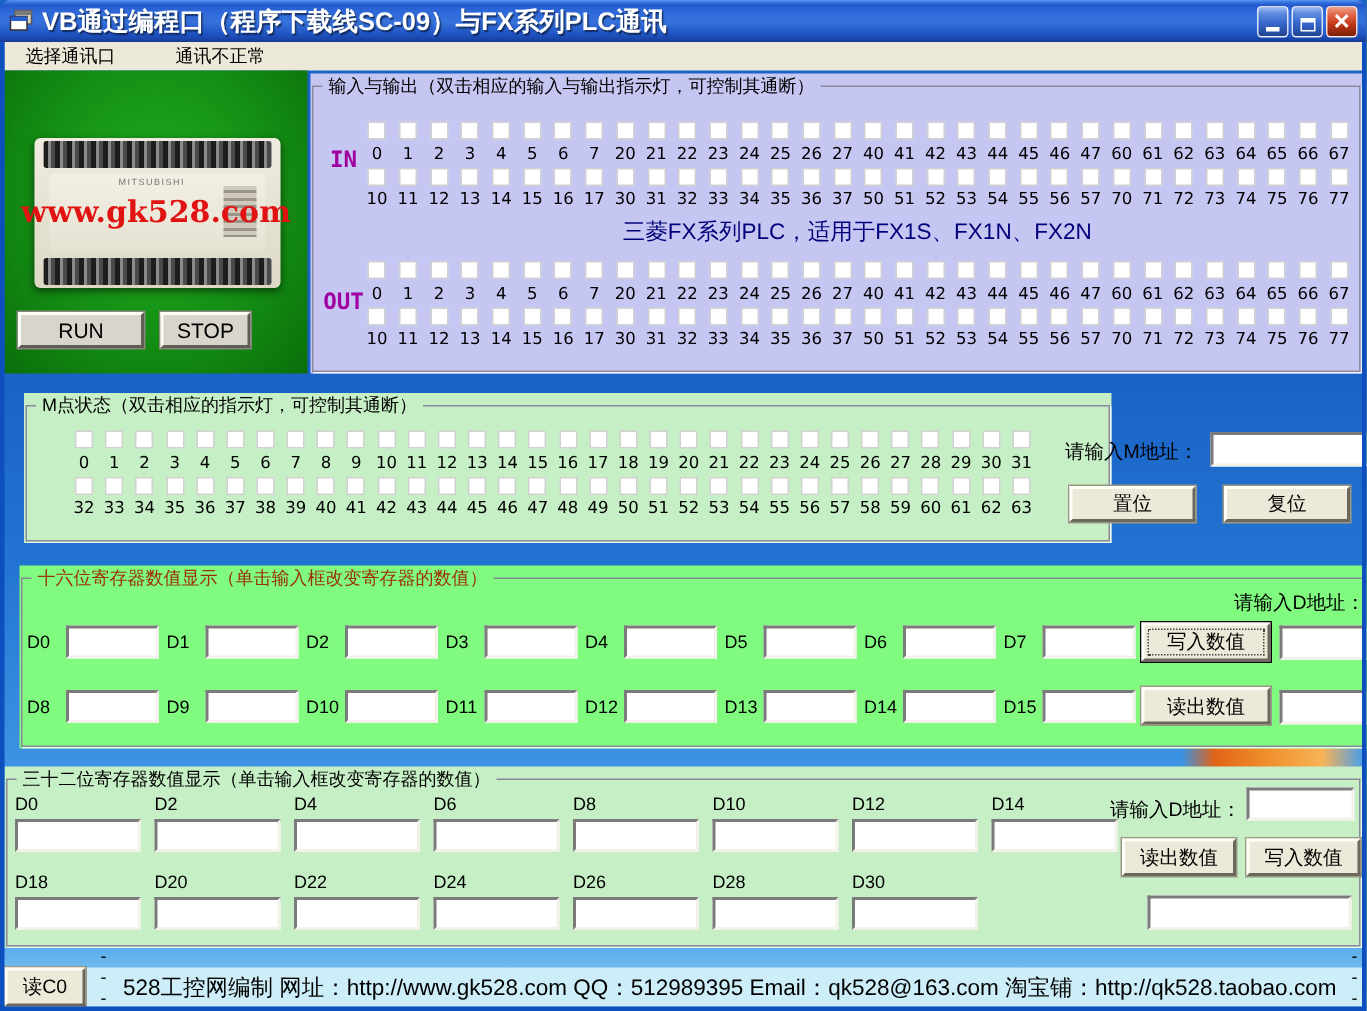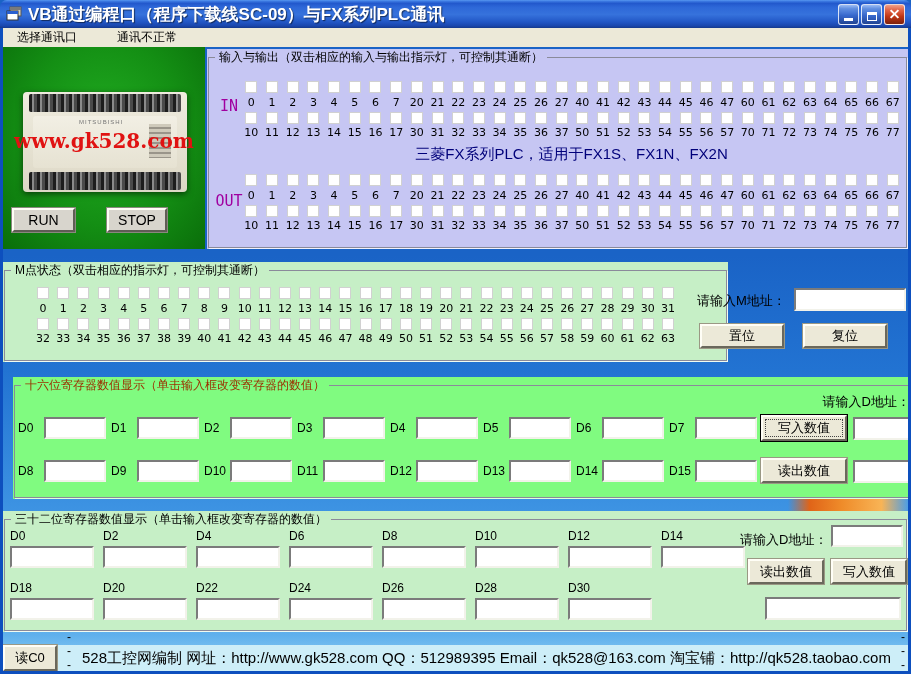--- a/index.html
+++ b/index.html
@@ -68,24 +68,24 @@
   
   .grid32{position:absolute;display:grid;grid-template-columns:repeat(32,1fr);}
   .grid32 .cell{display:flex;justify-content:center;align-items:center;}
   .sq{width:12px;height:12px;background:#fff;border:1px solid rgba(0,0,0,.18);}
   .num{font-size:11px;line-height:14px;text-align:center;font-family:"DejaVu Sans",sans-serif;}
   .ind-row{height:14px;} .num-row{height:15px;}
   
   .io-panel{left:207px;top:49px;width:701px;height:200px;background:var(--io-bg,#c6c6f3);}
   .io-panel .frame-title{background:var(--io-bg,#c6c6f3);}
   .io-label{position:absolute;left:8px;width:28px;text-align:center;
-            font-family:"DejaVu Sans Mono",monospace;font-weight:normal;font-size:15px;color:var(--inout-label,#a000a0);}
+            font-family:"DejaVu Sans Mono",monospace;font-weight:bold;font-size:15px;color:var(--inout-label,#a000a0);}
   .plc-note{position:absolute;left:34px;right:6px;top:96px;text-align:center;font-size:15px;color:var(--plc-text,#00007a);}
   
-  .m-panel{left:3px;top:262px;width:725px;height:100px;background:var(--green-light,#c6efc6);}
+  .m-panel{left:16px;top:262px;width:725px;height:100px;background:var(--green-light,#c6efc6);}
   .m-panel .frame-title{background:var(--green-light,#c6efc6);}
   
   .reg16-panel{left:13px;top:377px;width:905px;height:122px;background:var(--green-bright,#80fb80);}
   .reg16-panel .frame-title{background:var(--green-bright,#80fb80);color:var(--title-red,#9b3000);}
   .dreg-row{position:absolute;left:5px;display:flex;}
   .dpair{width:93px;display:flex;align-items:center;}
   .dpair .dlabel{width:26px;font-size:12px;}
   .dpair .tbox{position:static;width:62px;height:22px;}
   
   .reg32-panel{left:3px;top:511px;width:905px;height:121px;background:var(--green-light,#c6efc6);}
@@ -140,21 +140,21 @@
   <div class="photo">
     <div class="plc-body">
       <div class="term top"></div>
       <div class="plc-face">
         <span class="plc-brand">MITSUBISHI</span>
         <span class="plc-leds"></span>
       </div>
       <div class="term bot"></div>
     </div>
     <div class="watermark" style="color:var(--watermark-red,#e01212)">www.gk528.com</div>
-    <button class="photo-btn" style="left:9px;top:161px;width:63px;">RUN</button>
+    <button class="photo-btn" style="left:9px;top:161px;width:84px;">RUN</button>
     <button class="photo-btn" style="left:104px;top:161px;width:60px;">STOP</button>
   </div>
 
   <div class="frame io-panel">
     <span class="frame-title">输入与输出（双击相应的输入与输出指示灯，可控制其通断）</span>
 
     <span class="io-label" style="top:48px;">IN</span>
     <div class="grid32 ind-row" style="left:34px;top:31px;width:662px;">
         <span class="cell">
           <span class="sq"></span>

